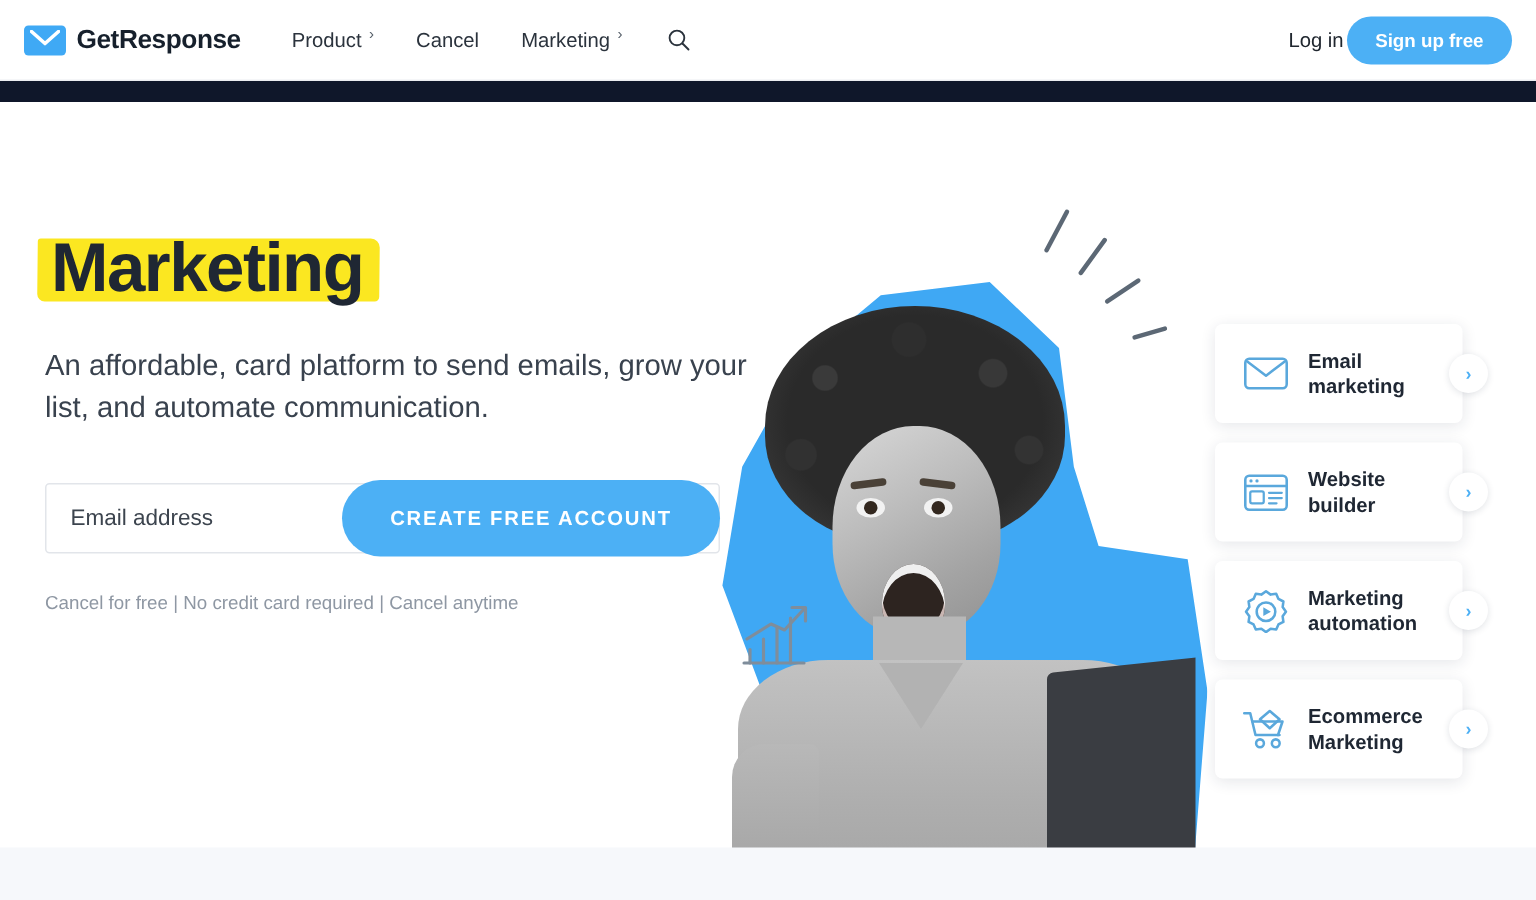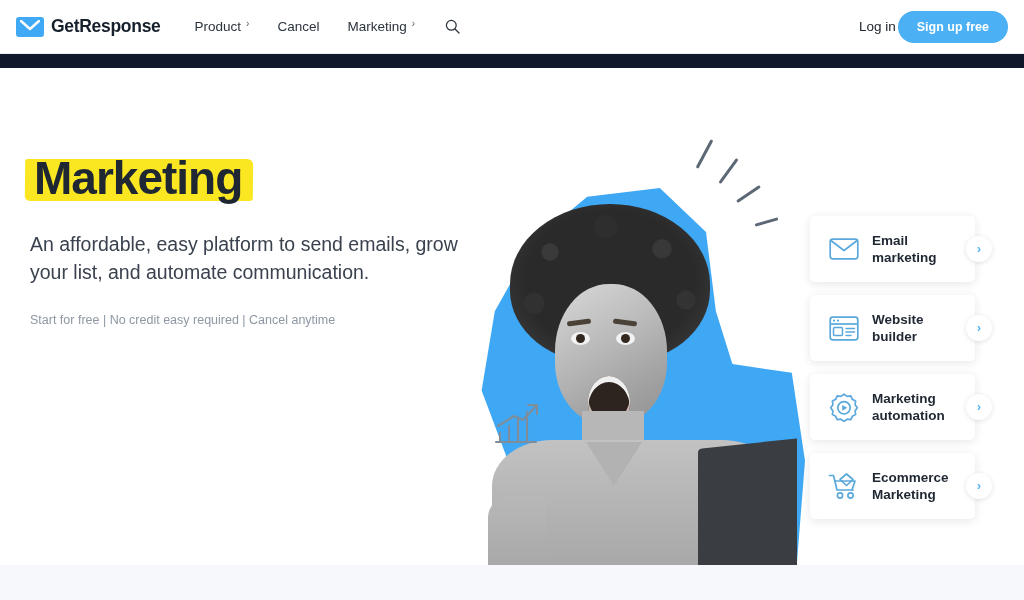--- a/index.html
+++ b/index.html
@@ -251,24 +251,28 @@
     <div class="hero-left">
 
       <h1 class="headline">
         <span class="hl-row">
           <span class="hl-mark">
             <span>Marketing</span>
           </span>
         </span>
       </h1>
 
-      <p class="subhead">An affordable, easy platform to send emails, grow your list, and automate communication.</p>
-
-
-      <div class="fineprint">Start for free | No credit easy required | Cancel anytime</div>
+      <p class="subhead">An affordable, card platform to send emails, grow your list, and automate communication.</p>
+
+      <div class="form-row">
+        <input class="email-input" type="text" placeholder="Email address" style="">
+        <button class="cta-btn">CREATE FREE ACCOUNT</button>
+      </div>
+
+      <div class="fineprint">Cancel for free | No credit card required | Cancel anytime</div>
     </div>
 
     <div class="collage">
 
       <div class="blue-blob"></div>
 
       <div class="person">
         <div class="p-hair"></div>
         <div class="p-face"></div>
         <div class="p-brow l"></div>

